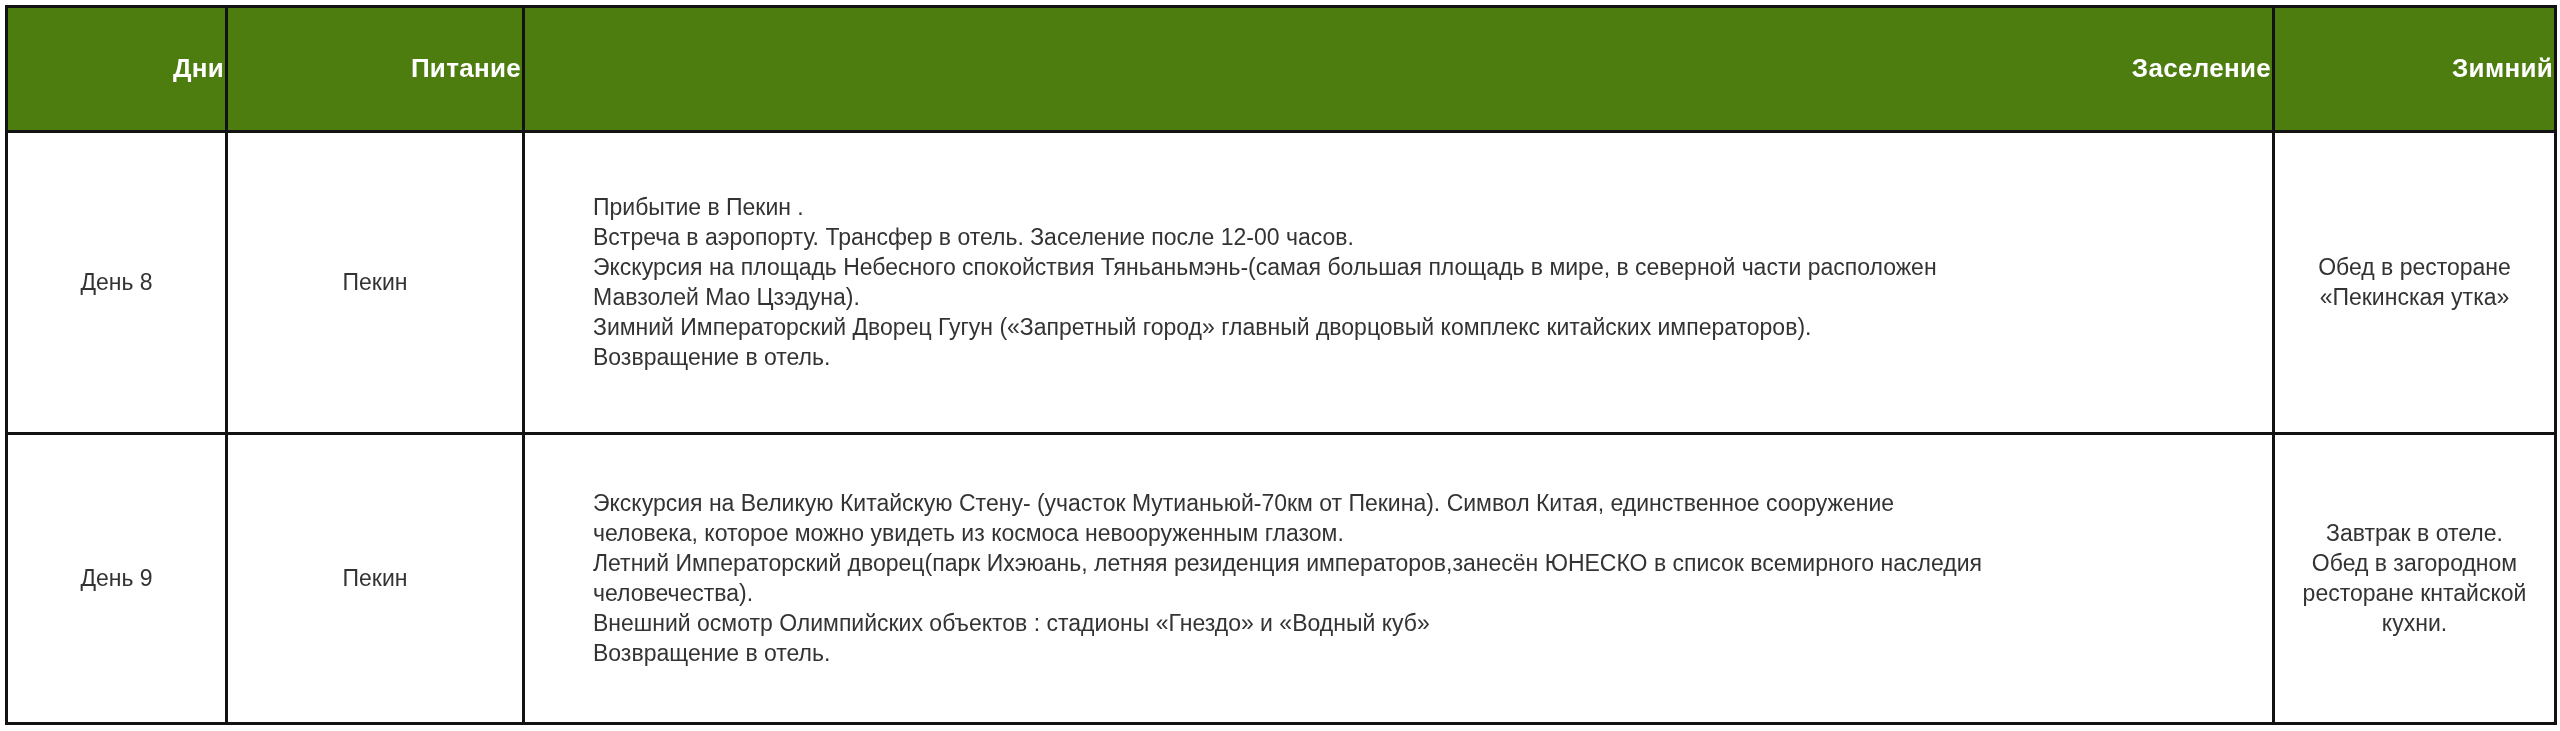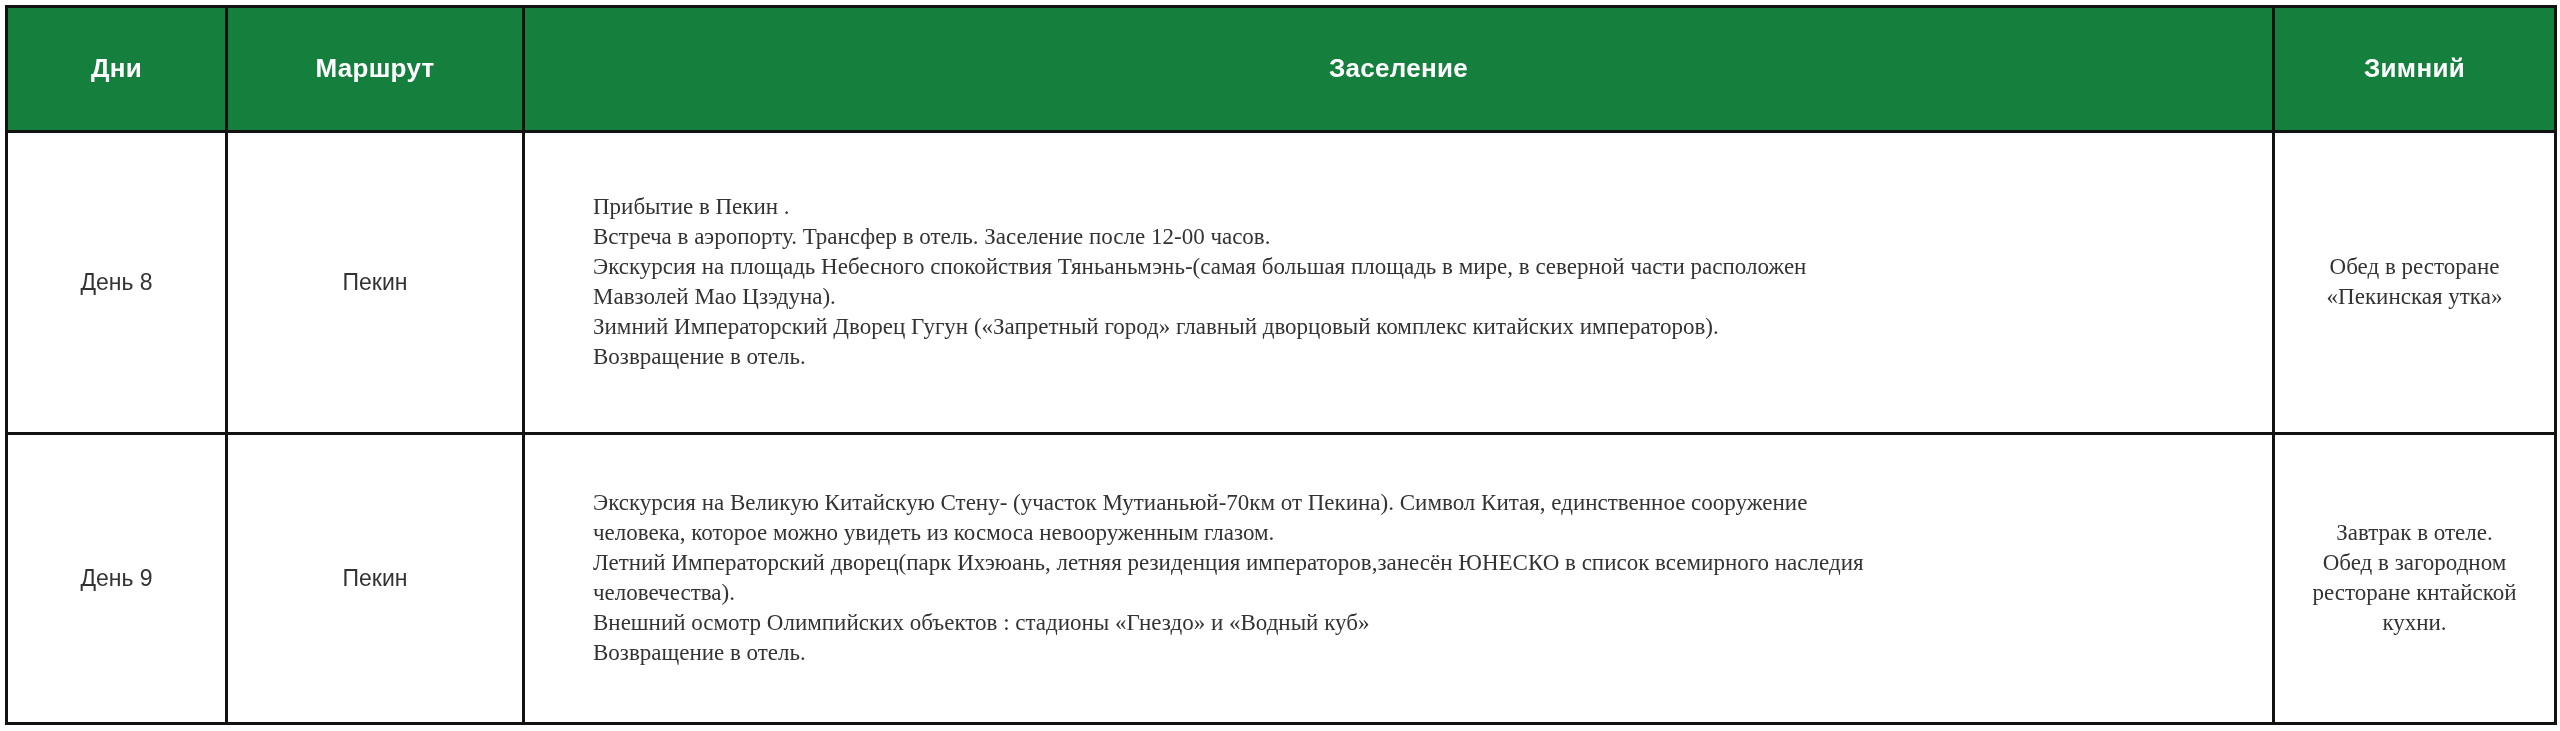--- a/index.html
+++ b/index.html
@@ -22,61 +22,60 @@
     height: 720px;
     border-collapse: collapse;
     table-layout: fixed;
   }
   table.itinerary td, table.itinerary th {
     border: 3px solid #121212;
     box-sizing: border-box;
     vertical-align: middle;
   }
   th.hdr {
-    background: #15803d;
+    background: #4d7c0f;
     color: #ffffff;
     font-size: 26px;
     font-weight: bold;
-    text-align: center;
+    text-align: right;
     letter-spacing: 0.3px;
   }
   td.cell {
     color: #333333;
     font-size: 23px;
     line-height: 30px;
     background: #ffffff;
   }
   td.center {
     text-align: center;
   }
   td.program {
     text-align: left;
     padding-left: 68px;
     padding-right: 44px;
   }
   .multiline {
     white-space: pre-line;
-    font-family: Liberation Serif, serif;
   }
 </style>
 </head>
 <body>
 
 <div class="page">
   <table class="itinerary">
     <colgroup>
       <col style="width:220px">
       <col style="width:297px">
       <col style="width:1750px">
       <col style="width:282px">
     </colgroup>
     <tbody>
         <tr style="height:88px">
       <th class="hdr">Дни</th>
-      <th class="hdr">Маршрут</th>
+      <th class="hdr">Питание</th>
       <th class="hdr">Заселение</th>
       <th class="hdr">Зимний</th>
     </tr>
     <tr style="height:213px">
       <td class="cell center">День 8</td>
       <td class="cell center">Пекин</td>
       <td class="cell program multiline">Прибытие в Пекин .
 Встреча в аэропорту. Трансфер в отель. Заселение после 12-00 часов.
 Экскурсия на площадь Небесного спокойствия Тяньаньмэнь-(самая большая площадь в мире, в северной части расположен
 Мавзолей Мао Цзэдуна).

